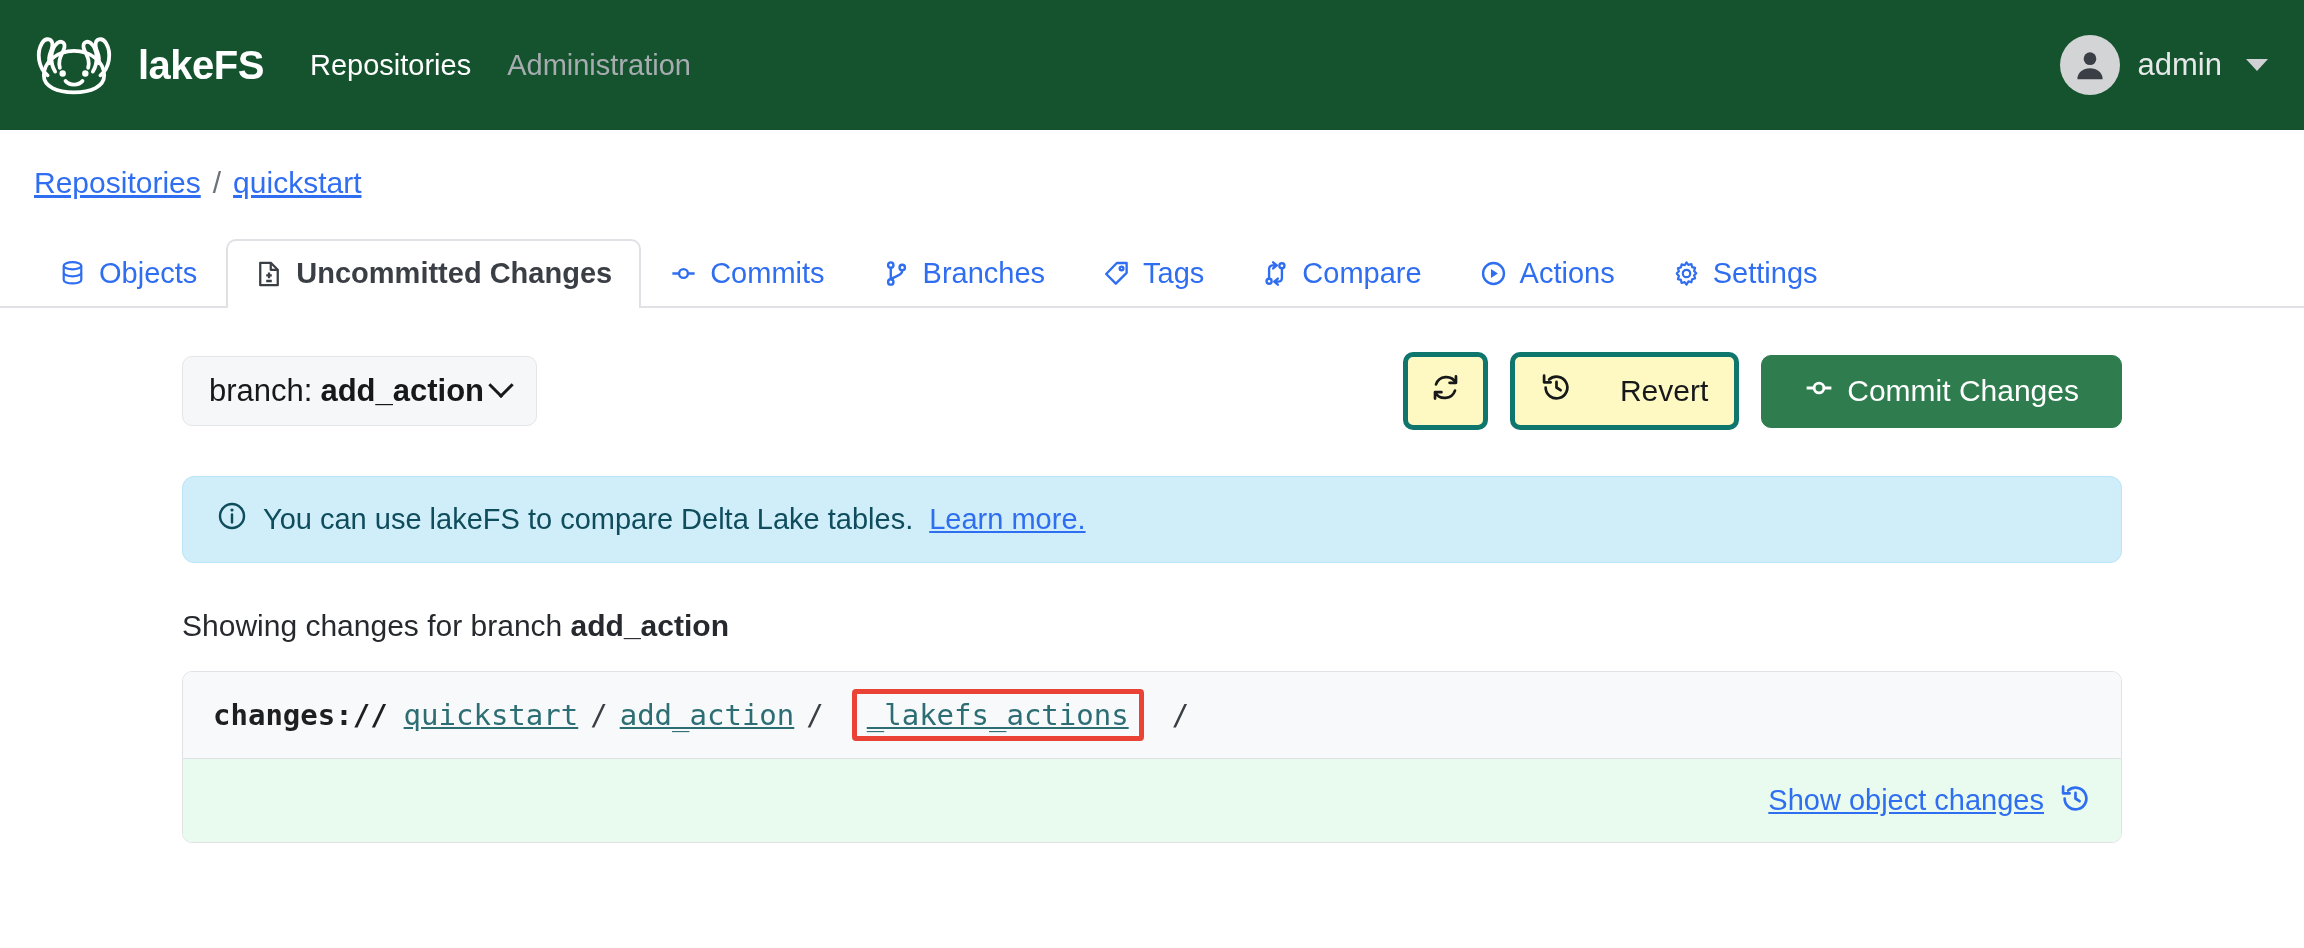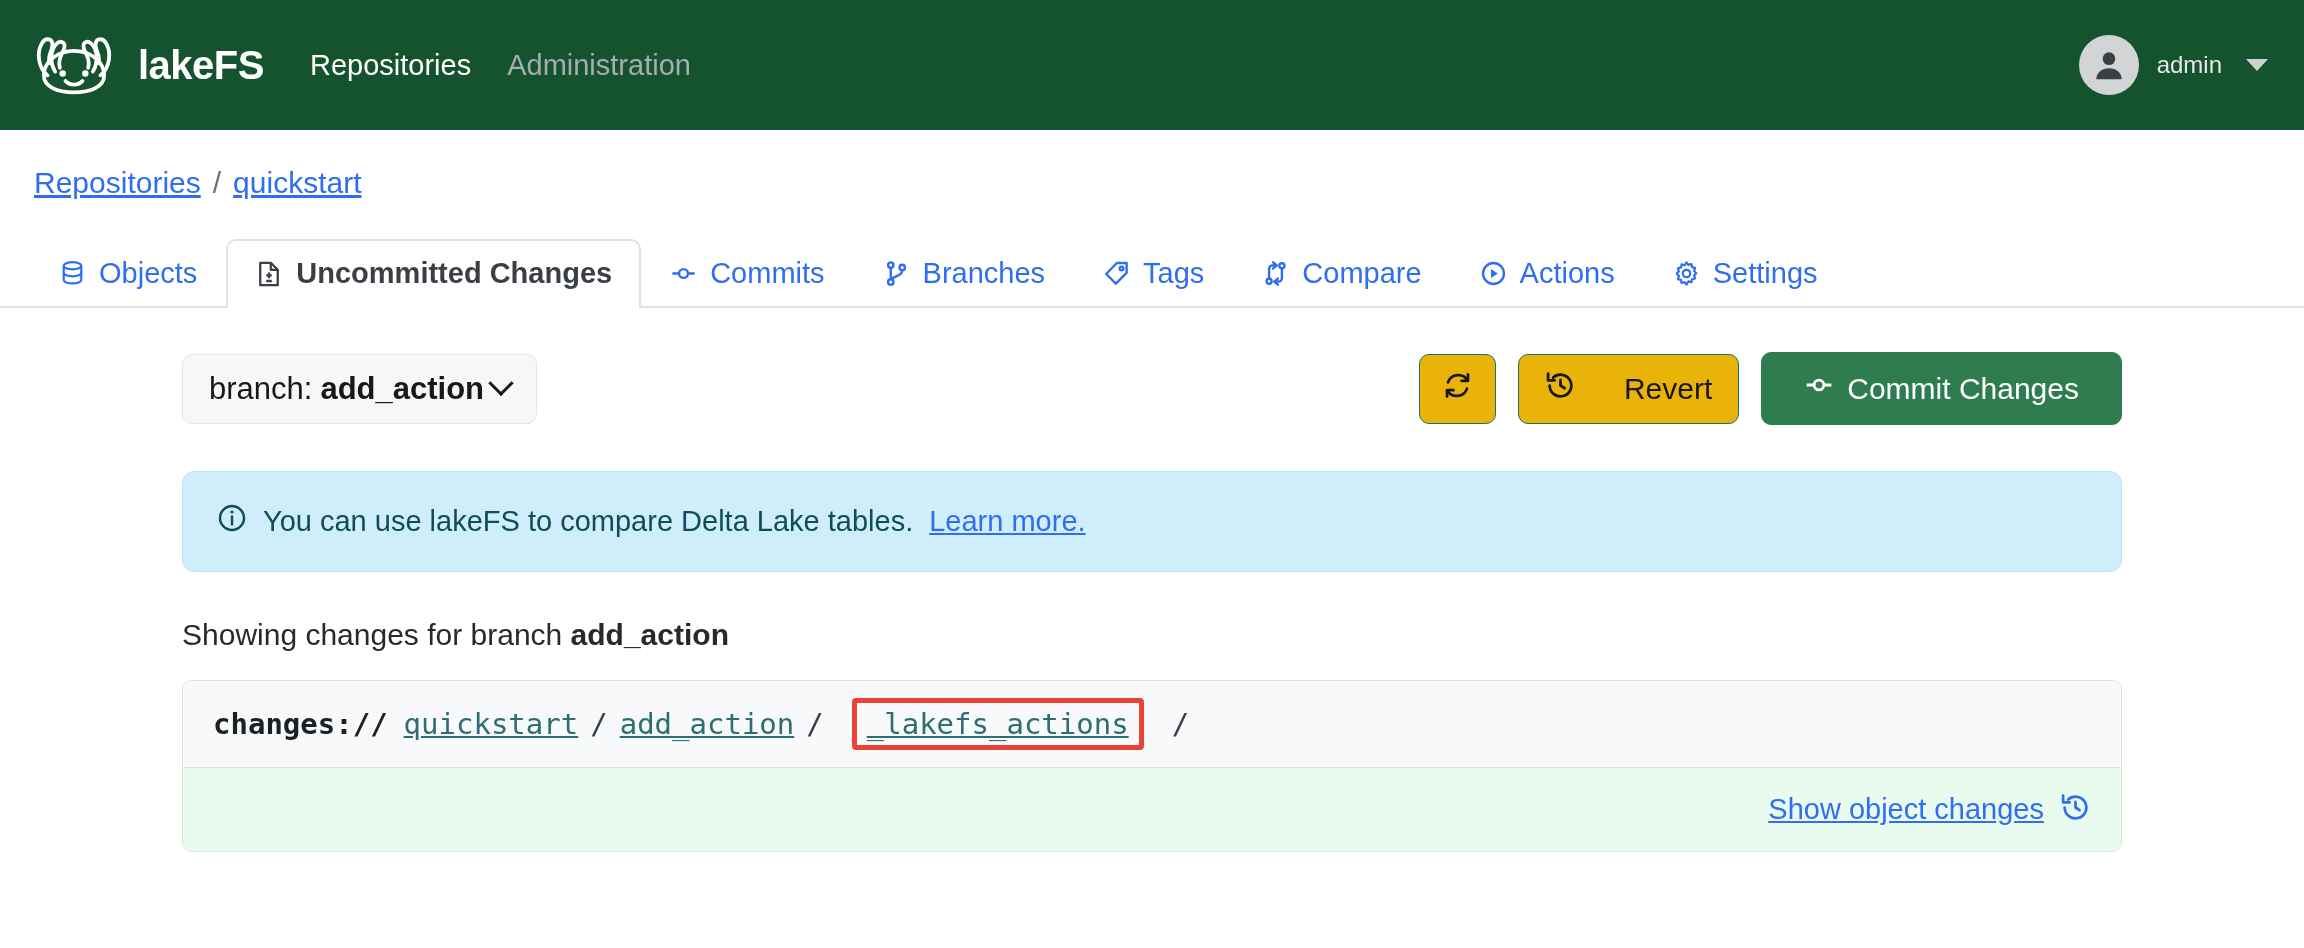--- a/index.html
+++ b/index.html
@@ -47,21 +47,21 @@
     align-items: center;
     gap: 18px;
     cursor: pointer;
   }
   .avatar {
     width: 60px; height: 60px;
     border-radius: 50%;
     background: #d3d4d6;
     display: flex; align-items: center; justify-content: center;
   }
-  .user-name { color: #e7e8ea; font-size: 24px; }
+  .user-name { color: #e7e8ea; font-size: 31px; }
   .caret-down {
     width: 0; height: 0;
     border-left: 11px solid transparent;
     border-right: 11px solid transparent;
     border-top: 12px solid #cfd1d4;
     margin-left: 6px;
   }
 
   
   .page { padding: 0 0 0 0; }
@@ -143,22 +143,22 @@
   .btn {
     display: flex;
     align-items: center;
     gap: 13px;
     font-size: 30px;
     border-radius: 10px;
     cursor: pointer;
     white-space: nowrap;
   }
   .btn-light {
-    background: #eab308;
-    border: 1px solid #0f766e;
+    background: #fef9c3;
+    border: 5px solid #0f766e;
     color: #16181a;
     padding: 15px 26px;
     gap: 48px;
   }
   .btn-icon-only { padding: 15px 22px; }
   .btn-green {
     background: #2f7d4f;
     border: 1px solid #2f7d4f;
     color: #ffffff;
     padding: 17px 42px;
@@ -166,21 +166,21 @@
     margin-left: 22px;
   }
   .btn + .btn { margin-left: 22px; }
 
   
   .alert {
     margin: 46px 182px 0 182px;
     background: #cfeefa;
     border: 1px solid #b9e5f6;
     border-radius: 12px;
-    padding: 31px 34px;
+    padding: 24px 34px;
     display: flex;
     align-items: center;
     gap: 16px;
     font-size: 29px;
     color: #0f4c5c;
   }
   .alert a { color: #2f6ef0; text-decoration: underline; cursor: pointer; }
 
   
   .showing {

